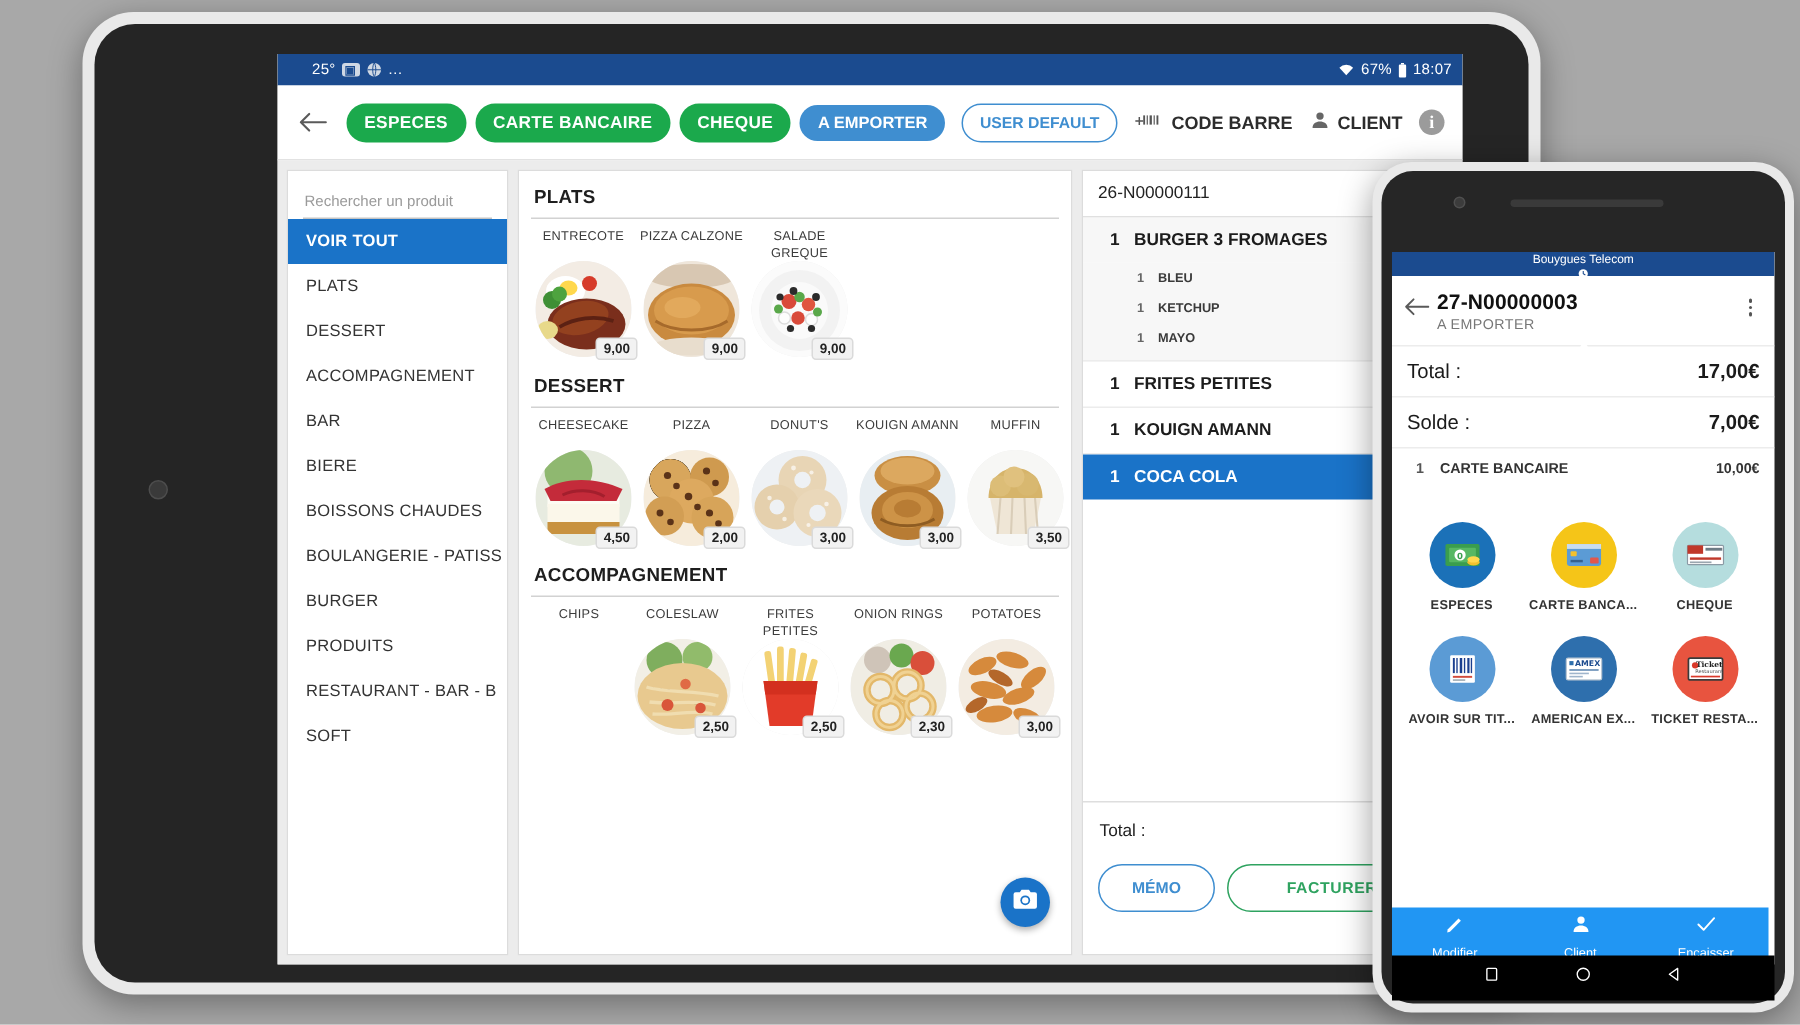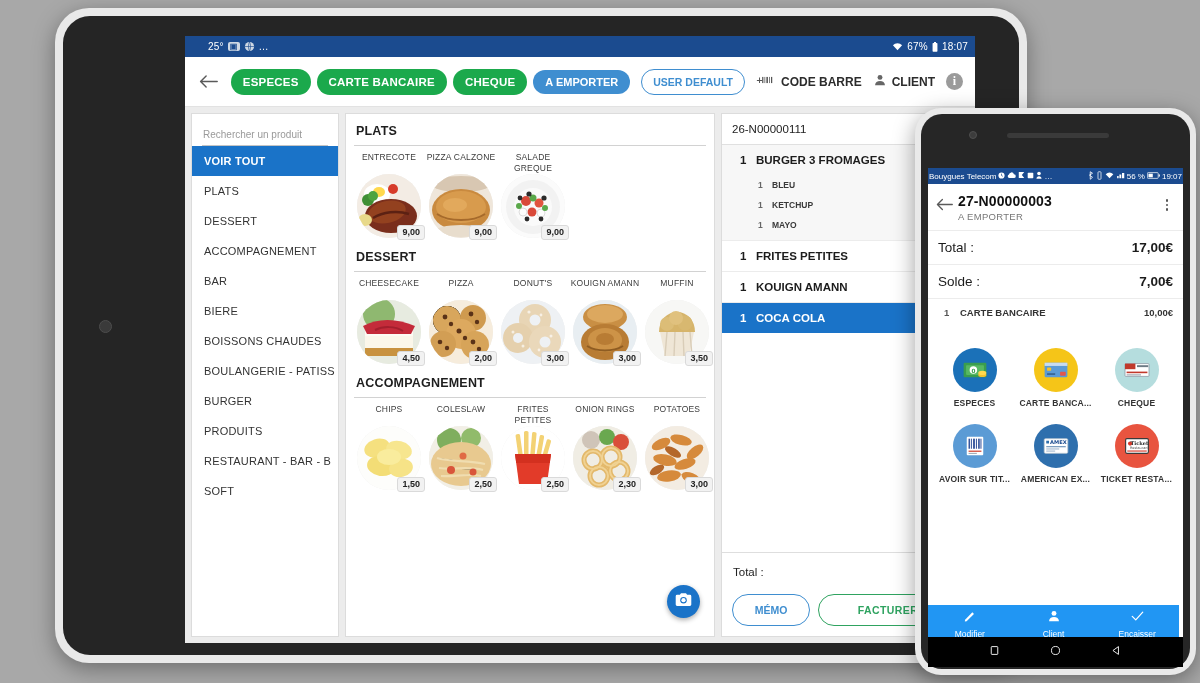--- a/index.html
+++ b/index.html
@@ -161,21 +161,21 @@
     display: flex; align-items: center; padding: 5px 10px 5px 36px;
     font-size: 8.5px; font-weight: bold; color: #3a3a3a; background: #f7f7f7;
   }
   .t-opt .t-qty { width: 14px; font-size: 8.5px; color:#666; }
   .opt-group { background:#f7f7f7; padding-bottom: 5px; border-bottom: 1px solid #ececec;}
   .ticket-total {
     display: flex; align-items: center; padding: 11px 11px;
     border-top: 1px solid #dedede; font-size: 11.5px; color: #222;
   }
   .ticket-total .tt-val { margin-left: auto; font-weight: bold; font-size: 13px; }
-  .ticket-actions { display: flex; gap: 8px; padding: 4px 10px 10px 10px; }
+  .ticket-actions { display: flex; gap: 8px; padding: 4px 10px 28px 10px; }
   .btn-memo {
     width: 78px; border: 1.3px solid #3f8ed0; color: #3f8ed0; background:#fff;
     border-radius: 18px; font-size: 10.5px; font-weight: bold;
     padding: 9px 0; text-align: center;
   }
   .btn-facturer {
     flex: 1; border: 1.3px solid #2fa360; color: #2fa360; background:#fff;
     border-radius: 18px; font-size: 10.5px; font-weight: bold;
     padding: 9px 0; text-align: center; letter-spacing:.4px;
   }
@@ -200,21 +200,21 @@
   #phone-speaker {
     position: absolute; left: 92px; top: 25px; width: 102px; height: 5px;
     border-radius: 3px; background: #3a3a3a;
   }
   #phone-screen {
     position: absolute; left: 13px; top: 60px; width: 255px; height: 475px;
     background: #fff; overflow: hidden;
   }
   .ph-statusbar {
     height: 16px; background: #1b4b8f; color: #fff; display: flex;
-    align-items: center; padding: 0 1px; font-size: 8px; gap: 2px;
+    align-items: center; padding: 0 16px; font-size: 8px; gap: 2px; flex-direction: column;
   }
   .ph-statusbar .ph-right { margin-left: auto; display: flex; align-items: center; gap: 2px; }
   .ph-appbar { display: flex; align-items: flex-start; padding: 9px 8px 8px 8px; }
   .ph-back { width: 22px; font-size: 17px; color: #555; line-height: 1; padding-top: 4px;}
   .ph-titles { flex: 1; }
   .ph-title { font-size: 14px; font-weight: bold; color: #111; letter-spacing: .1px; }
   .ph-sub { font-size: 9.5px; color: #777; margin-top: 2px; letter-spacing:.3px;}
   .ph-kebab { width: 16px; display:flex; flex-direction: column; align-items:center; gap:2px; padding-top: 6px;}
   .ph-kebab i { width: 2.5px; height: 2.5px; background:#555; border-radius:50%; display:block;}
   .ph-row {
@@ -521,33 +521,20 @@
               </div>
               <div class="price-tag">3,50</div>
             </div>
           </div>
         </div>
 
         <div class="prod-section-title">ACCOMPAGNEMENT</div>
         <div class="prod-row">
           <div class="prod-cell">
             <div class="prod-name">CHIPS</div>
-            <div class="prod-thumb-wrap">
-              <div class="prod-thumb">
-                <svg viewBox="0 0 64 64">
-                    <rect width="64" height="64" fill="#fdfdfb"></rect>
-                    <ellipse cx="20" cy="22" rx="13" ry="9" fill="#f5e07f" transform="rotate(-18 20 22)"></ellipse>
-                    <ellipse cx="42" cy="24" rx="13" ry="9" fill="#f7e68f" transform="rotate(14 42 24)"></ellipse>
-                    <ellipse cx="24" cy="40" rx="14" ry="10" fill="#f3dd76" transform="rotate(8 24 40)"></ellipse>
-                    <ellipse cx="44" cy="42" rx="12" ry="9" fill="#f6e387" transform="rotate(-12 44 42)"></ellipse>
-                    <ellipse cx="32" cy="31" rx="12" ry="8" fill="#f9ec9d"></ellipse>
-                  </svg>
-              </div>
-              <div class="price-tag">1,50</div>
-            </div>
           </div>
           <div class="prod-cell">
             <div class="prod-name">COLESLAW</div>
             <div class="prod-thumb-wrap">
               <div class="prod-thumb">
                 <svg viewBox="0 0 64 64">
                     <rect width="64" height="64" fill="#f2efe6"></rect>
                     <circle cx="20" cy="14" r="12" fill="#7fae5e"></circle>
                     <circle cx="42" cy="12" r="10" fill="#91bb6b"></circle>
                     <ellipse cx="32" cy="38" rx="30" ry="22" fill="#e8c98f"></ellipse>

